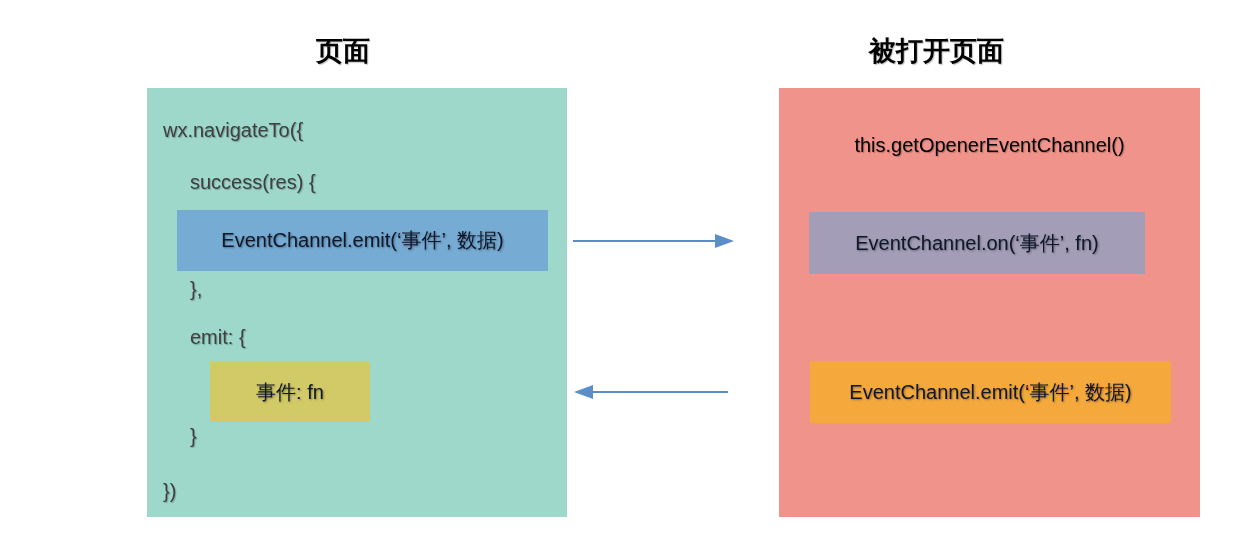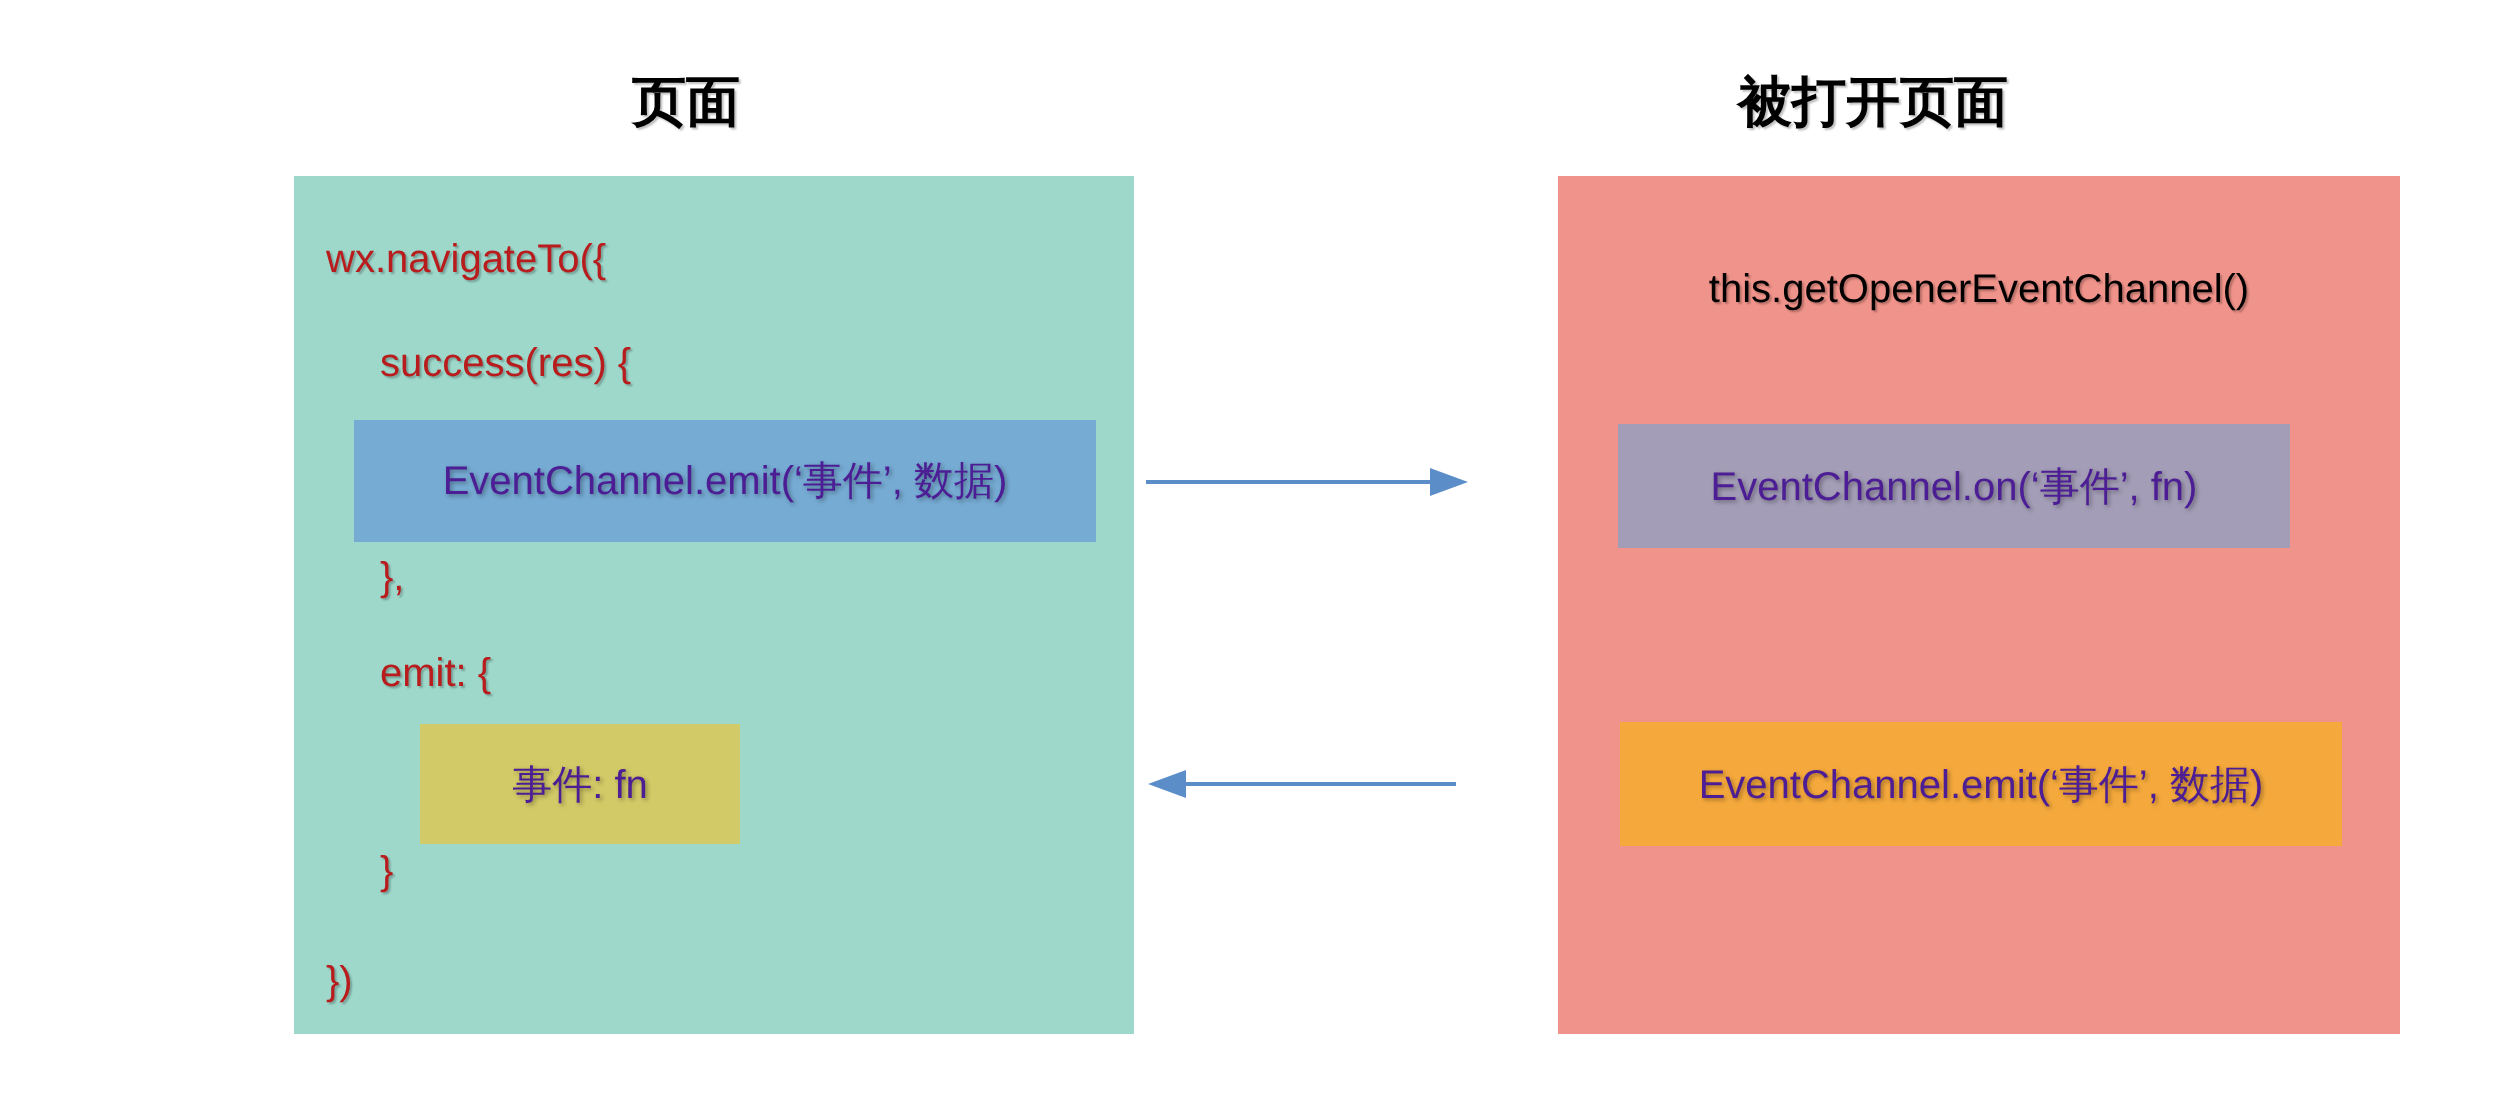--- a/index.html
+++ b/index.html
@@ -33,30 +33,30 @@
     position: absolute;
     top: 88px;
     height: 429px;
   }
   .panel.left  { left: 147px; width: 420px; background: var(--panel_left, #9ed8cb); }
   .panel.right { left: 779px; width: 421px; background: var(--panel_right, #f0938a); }
 
   .code-line {
     position: absolute;
     font-size: 20px;
-    color: #b91c1c;
+    color: #404040;
     text-shadow: 1px 1px 1px rgba(0,0,0,0.25);
     white-space: nowrap;
   }
   .hl-box {
     position: absolute;
     display: flex;
     align-items: center;
     justify-content: center;
-    color: #4c1d95;
+    color: #0f172a;
     font-size: 20px;
     text-shadow: 1px 1px 2px rgba(0,0,0,0.35);
     white-space: nowrap;
   }
   .hl-emit-left  { left: 30px;  top: 122px; width: 371px; height: 61px; background: var(--box_blue,   #76abd3); }
   .hl-event-left { left: 63px;  top: 274px; width: 160px; height: 60px; background: var(--box_yellow, #d2c967); }
   .hl-on-right   { left: 30px;  top: 124px; width: 336px; height: 62px; background: var(--box_purple, #a39db7); }
   .hl-emit-right { left: 31px;  top: 273px; width: 361px; height: 62px; background: var(--box_orange, #f5a93c); }
 
   .r-line1 {

